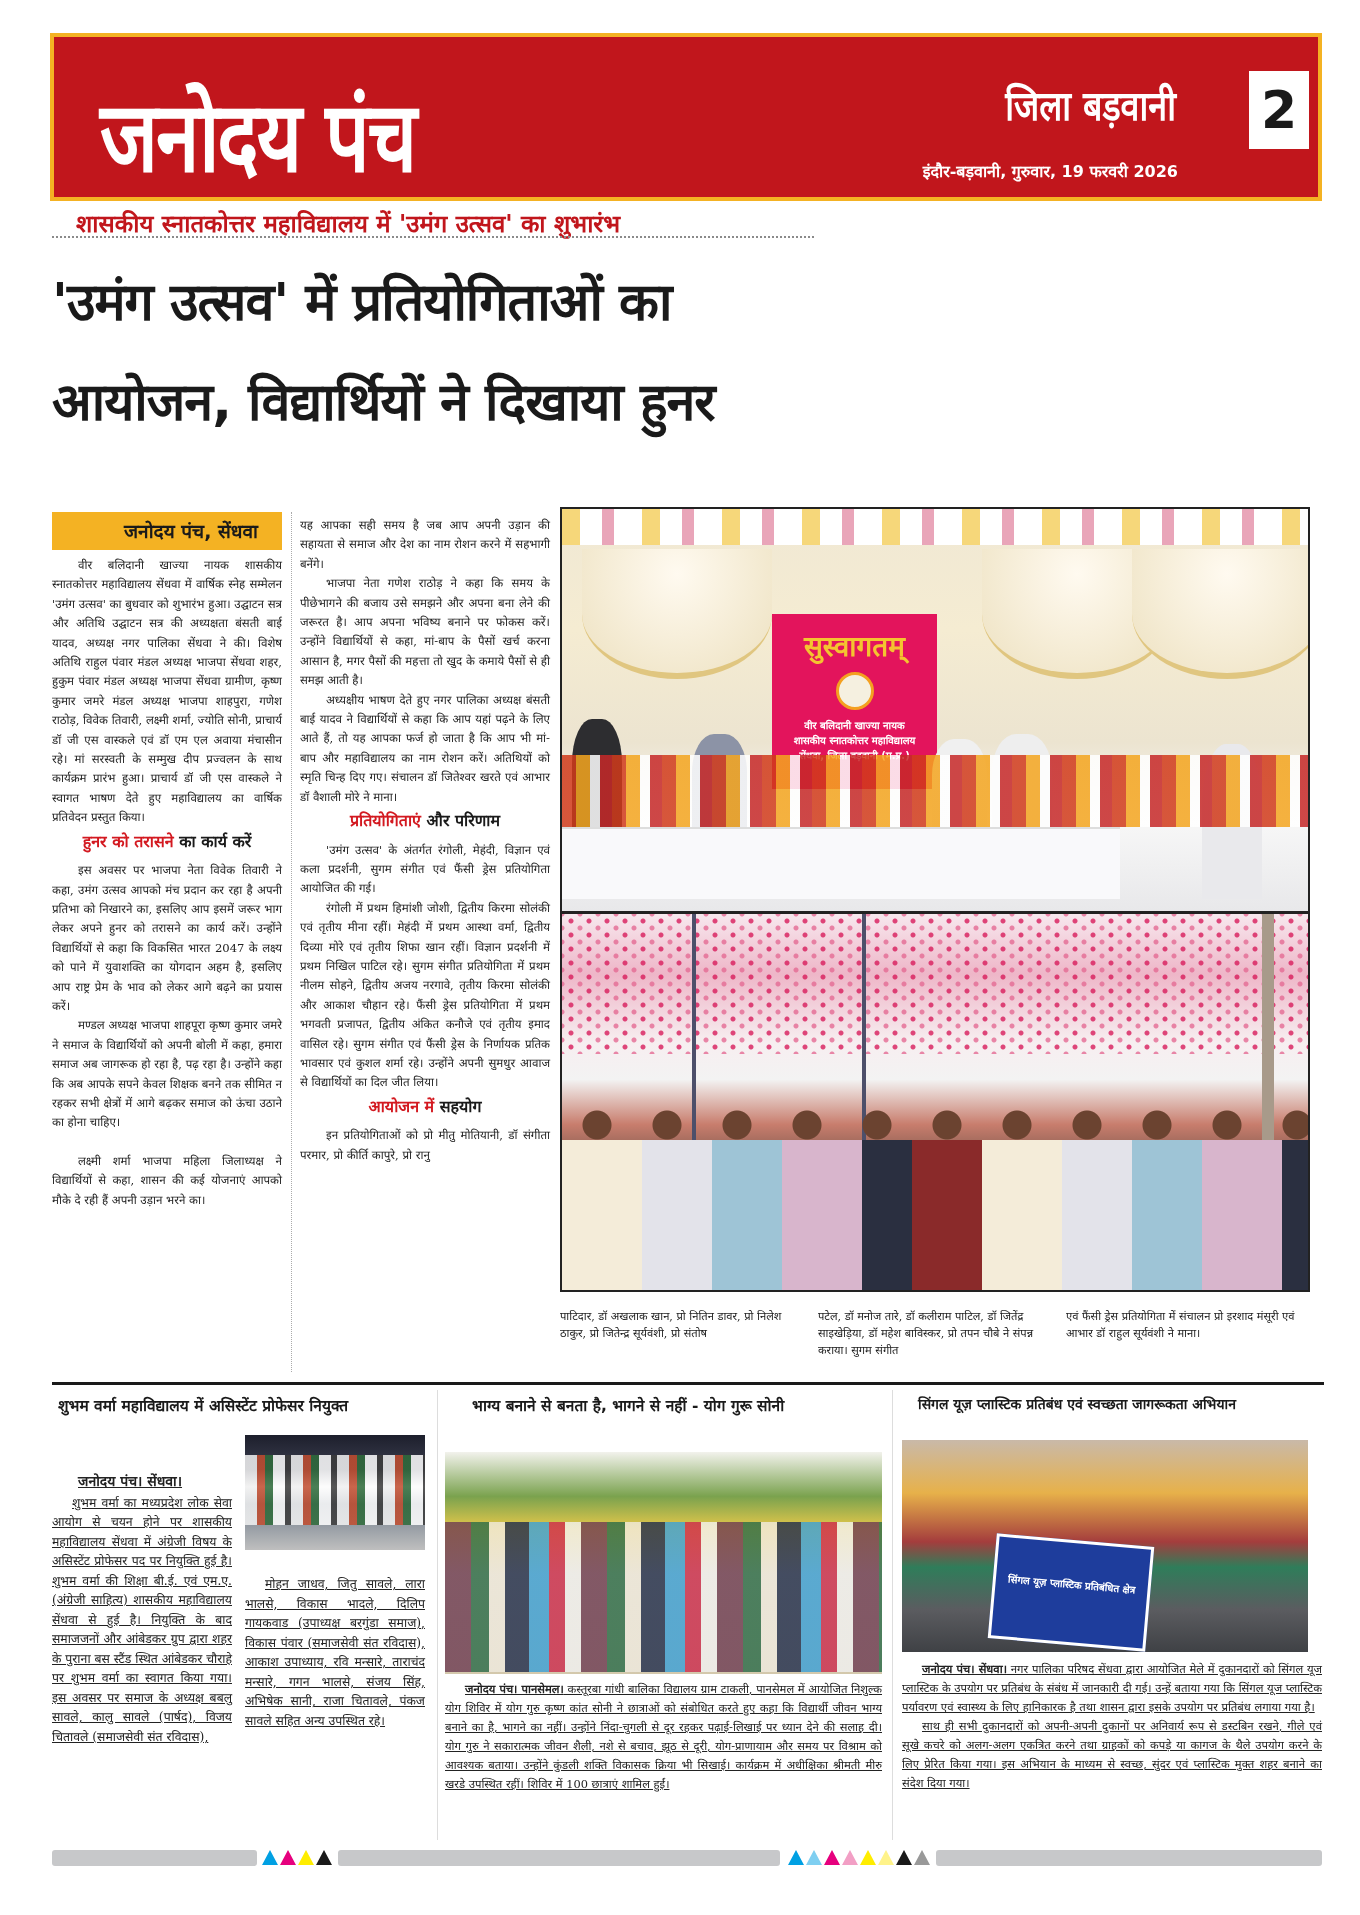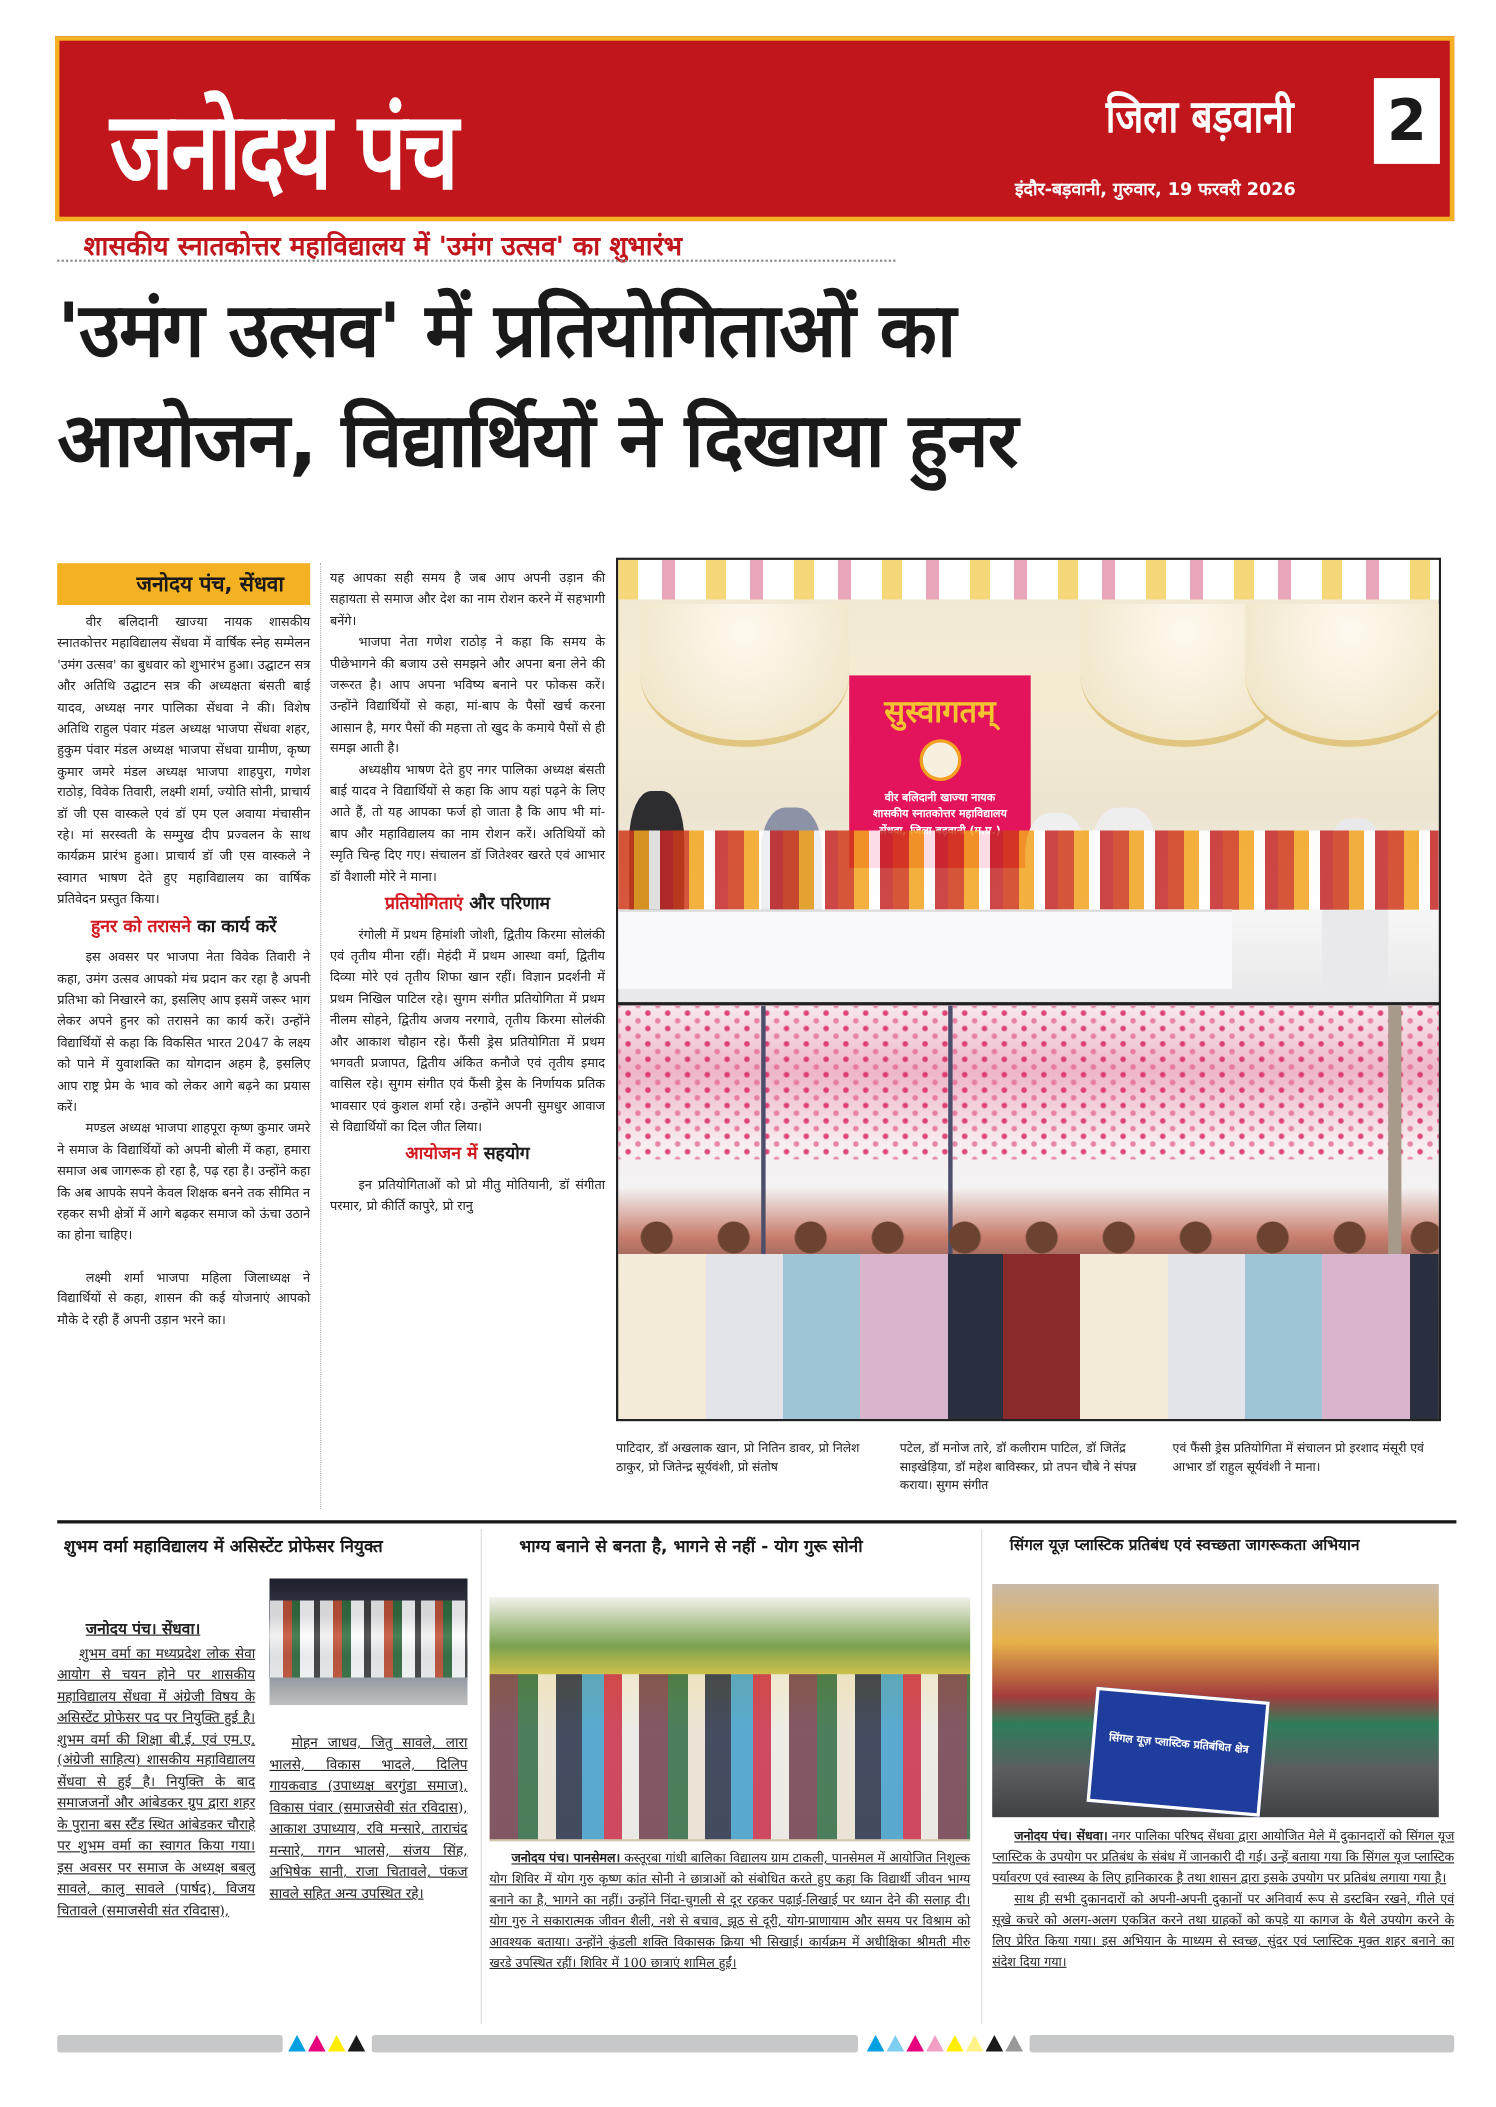--- a/index.html
+++ b/index.html
@@ -15,21 +15,21 @@
     transform: scaleY(1.2); transform-origin: right top; }
   .mast-dateline { position: absolute; right: 140px; top: 123px; font-size: 16px; color: #fff; font-weight: bold; }
   .page-no { position: absolute; right: 9px; top: 34px; width: 60px; height: 78px; background: #fff;
     color: #1a1a1a; font-weight: bold; font-size: 52px; text-align: center; line-height: 78px; }
 
   
   .kicker { position: absolute; left: 76px; top: 206px; font-weight: bold; font-size: 24px; color: #c1161c; }
   .kicker-rule { position: absolute; left: 52px; top: 236px; width: 762px; border-top: 2px dotted #8a8a8a; }
 
   
-  .headline { position: absolute; left: 52px; top: 252px; width: 1280px; font-weight: bold; font-size: 68px;
+  .headline { position: absolute; left: 52px; top: 252px; width: 1280px; font-weight: bold; font-size: 52px;
     line-height: 100px; color: #1a1a1a; letter-spacing: -1px; }
 
   
   .byline-box { position: absolute; left: 52px; top: 512px; width: 230px; height: 38px; background: #f4b223;
     font-weight: bold; font-size: 19px; text-align: center; line-height: 38px; color: #1a1a1a; padding-left: 48px; }
 
   .col { position: absolute; font-family: "DejaVu Serif", serif; font-size: 11.6px; line-height: 19.4px;
     text-align: justify; color: #222; }
   .col p { text-indent: 26px; }
   .col1 { left: 52px; top: 556px; width: 230px; }
@@ -127,20 +127,21 @@
   <p>मण्डल अध्यक्ष भाजपा शाहपूरा कृष्ण कुमार जमरे ने समाज के विद्यार्थियों को अपनी बोली में कहा, हमारा समाज अब जागरूक हो रहा है, पढ़ रहा है। उन्होंने कहा कि अब आपके सपने केवल शिक्षक बनने तक सीमित न रहकर सभी क्षेत्रों में आगे बढ़कर समाज को ऊंचा उठाने का होना चाहिए।</p>
   <p style="margin-top:19px">लक्ष्मी शर्मा भाजपा महिला जिलाध्यक्ष ने विद्यार्थियों से कहा, शासन की कई योजनाएं आपको मौके दे रही हैं अपनी उड़ान भरने का।</p>
 </div>
 <div class="col-sep" style="left:291px"></div>
 
 <div class="col col2">
   <p style="text-indent:0">यह आपका सही समय है जब आप अपनी उड़ान की सहायता से समाज और देश का नाम रोशन करने में सहभागी बनेंगे।</p>
   <p>भाजपा नेता गणेश राठोड़ ने कहा कि समय के पीछेभागने की बजाय उसे समझने और अपना बना लेने की जरूरत है। आप अपना भविष्य बनाने पर फोकस करें। उन्होंने विद्यार्थियों से कहा, मां-बाप के पैसों खर्च करना आसान है, मगर पैसों की महत्ता तो खुद के कमाये पैसों से ही समझ आती है।</p>
   <p>अध्यक्षीय भाषण देते हुए नगर पालिका अध्यक्ष बंसती बाई यादव ने विद्यार्थियों से कहा कि आप यहां पढ़ने के लिए आते हैं, तो यह आपका फर्ज हो जाता है कि आप भी मां-बाप और महाविद्यालय का नाम रोशन करें। अतिथियों को स्मृति चिन्ह दिए गए। संचालन डॉ जितेश्वर खरते एवं आभार डॉ वैशाली मोरे ने माना।</p>
   <div class="subhead"><span class="red">प्रतियोगिताएं</span><span> और परिणाम</span></div>
+  <p>'उमंग उत्सव' के अंतर्गत रंगोली, मेहंदी, विज्ञान एवं कला प्रदर्शनी, सुगम संगीत एवं फैंसी ड्रेस प्रतियोगिता आयोजित की गई।</p>
   <p>रंगोली में प्रथम हिमांशी जोशी, द्वितीय किरमा सोलंकी एवं तृतीय मीना रहीं। मेहंदी में प्रथम आस्था वर्मा, द्वितीय दिव्या मोरे एवं तृतीय शिफा खान रहीं। विज्ञान प्रदर्शनी में प्रथम निखिल पाटिल रहे। सुगम संगीत प्रतियोगिता में प्रथम नीलम सोहने, द्वितीय अजय नरगावे, तृतीय किरमा सोलंकी और आकाश चौहान रहे। फैंसी ड्रेस प्रतियोगिता में प्रथम भगवती प्रजापत, द्वितीय अंकित कनौजे एवं तृतीय इमाद वासिल रहे। सुगम संगीत एवं फैंसी ड्रेस के निर्णायक प्रतिक भावसार एवं कुशल शर्मा रहे। उन्होंने अपनी सुमधुर आवाज से विद्यार्थियों का दिल जीत लिया।</p>
   <div class="subhead"><span class="red">आयोजन में</span><span> सहयोग</span></div>
   <p>इन प्रतियोगिताओं को प्रो मीतु मोतियानी, डॉ संगीता परमार, प्रो कीर्ति कापुरे, प्रो रानु</p>
 </div>
 
 <div class="photo photo1">
   <div class="garland"></div>
   <div class="drape" style="left:20px"></div>
   <div class="drape" style="left:420px"></div>
   <div class="drape" style="left:570px"></div>

